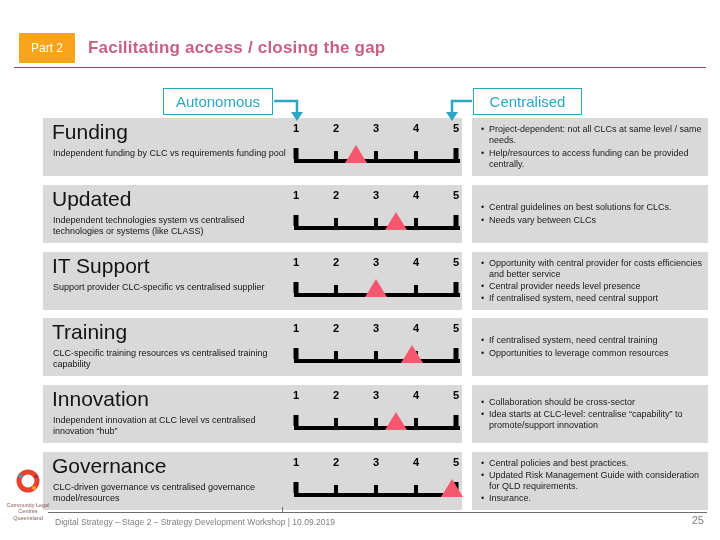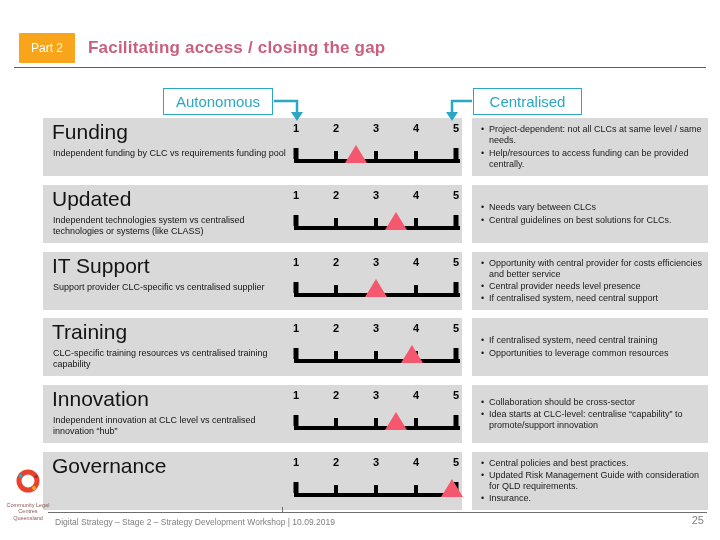--- a/index.html
+++ b/index.html
@@ -144,22 +144,22 @@
         <div class="tick" style="left: 25%;"></div>
         <span class="scale-num" style="left: 50%;">3</span>
         <div class="tick" style="left: 50%;"></div>
         <span class="scale-num" style="left: 75%;">4</span>
         <div class="tick" style="left: 75%;"></div>
         <span class="scale-num" style="left: 100%;">5</span>
         <div class="tick end" style="left: 100%;"></div>
       </div>
   </div>
   <div class="panel-right">
+      <div class="note">Central guidelines on best solutions for CLCs.</div>
       <div class="note">Needs vary between CLCs</div>
-      <div class="note">Central guidelines on best solutions for CLCs.</div>
     </div>
 </section>
 
 <section class="row" style="top:252px">
   <div class="panel-left">
     <h2 class="row-title">IT Support</h2>
     <p class="row-desc">Support provider CLC-specific vs centralised supplier</p>
     <div class="scale">
       <div class="axis"></div>
       <div class="marker" style="left: 50%;"></div>
@@ -228,20 +228,21 @@
   </div>
   <div class="panel-right">
       <div class="note">Collaboration should be cross-sector</div>
       <div class="note">Idea starts at CLC-level: centralise “capability” to promote/support innovation</div>
     </div>
 </section>
 
 <section class="row" style="top:452px">
   <div class="panel-left">
     <h2 class="row-title">Governance</h2>
+    <p class="row-desc">CLC-driven governance vs centralised governance model/resources</p>
     <div class="scale">
       <div class="axis"></div>
       <div class="marker" style="left: 97.5%;"></div>
     <span class="scale-num" style="left: 0%;">1</span>
         <div class="tick end" style="left: 0%;"></div>
         <span class="scale-num" style="left: 25%;">2</span>
         <div class="tick" style="left: 25%;"></div>
         <span class="scale-num" style="left: 50%;">3</span>
         <div class="tick" style="left: 50%;"></div>
         <span class="scale-num" style="left: 75%;">4</span>

